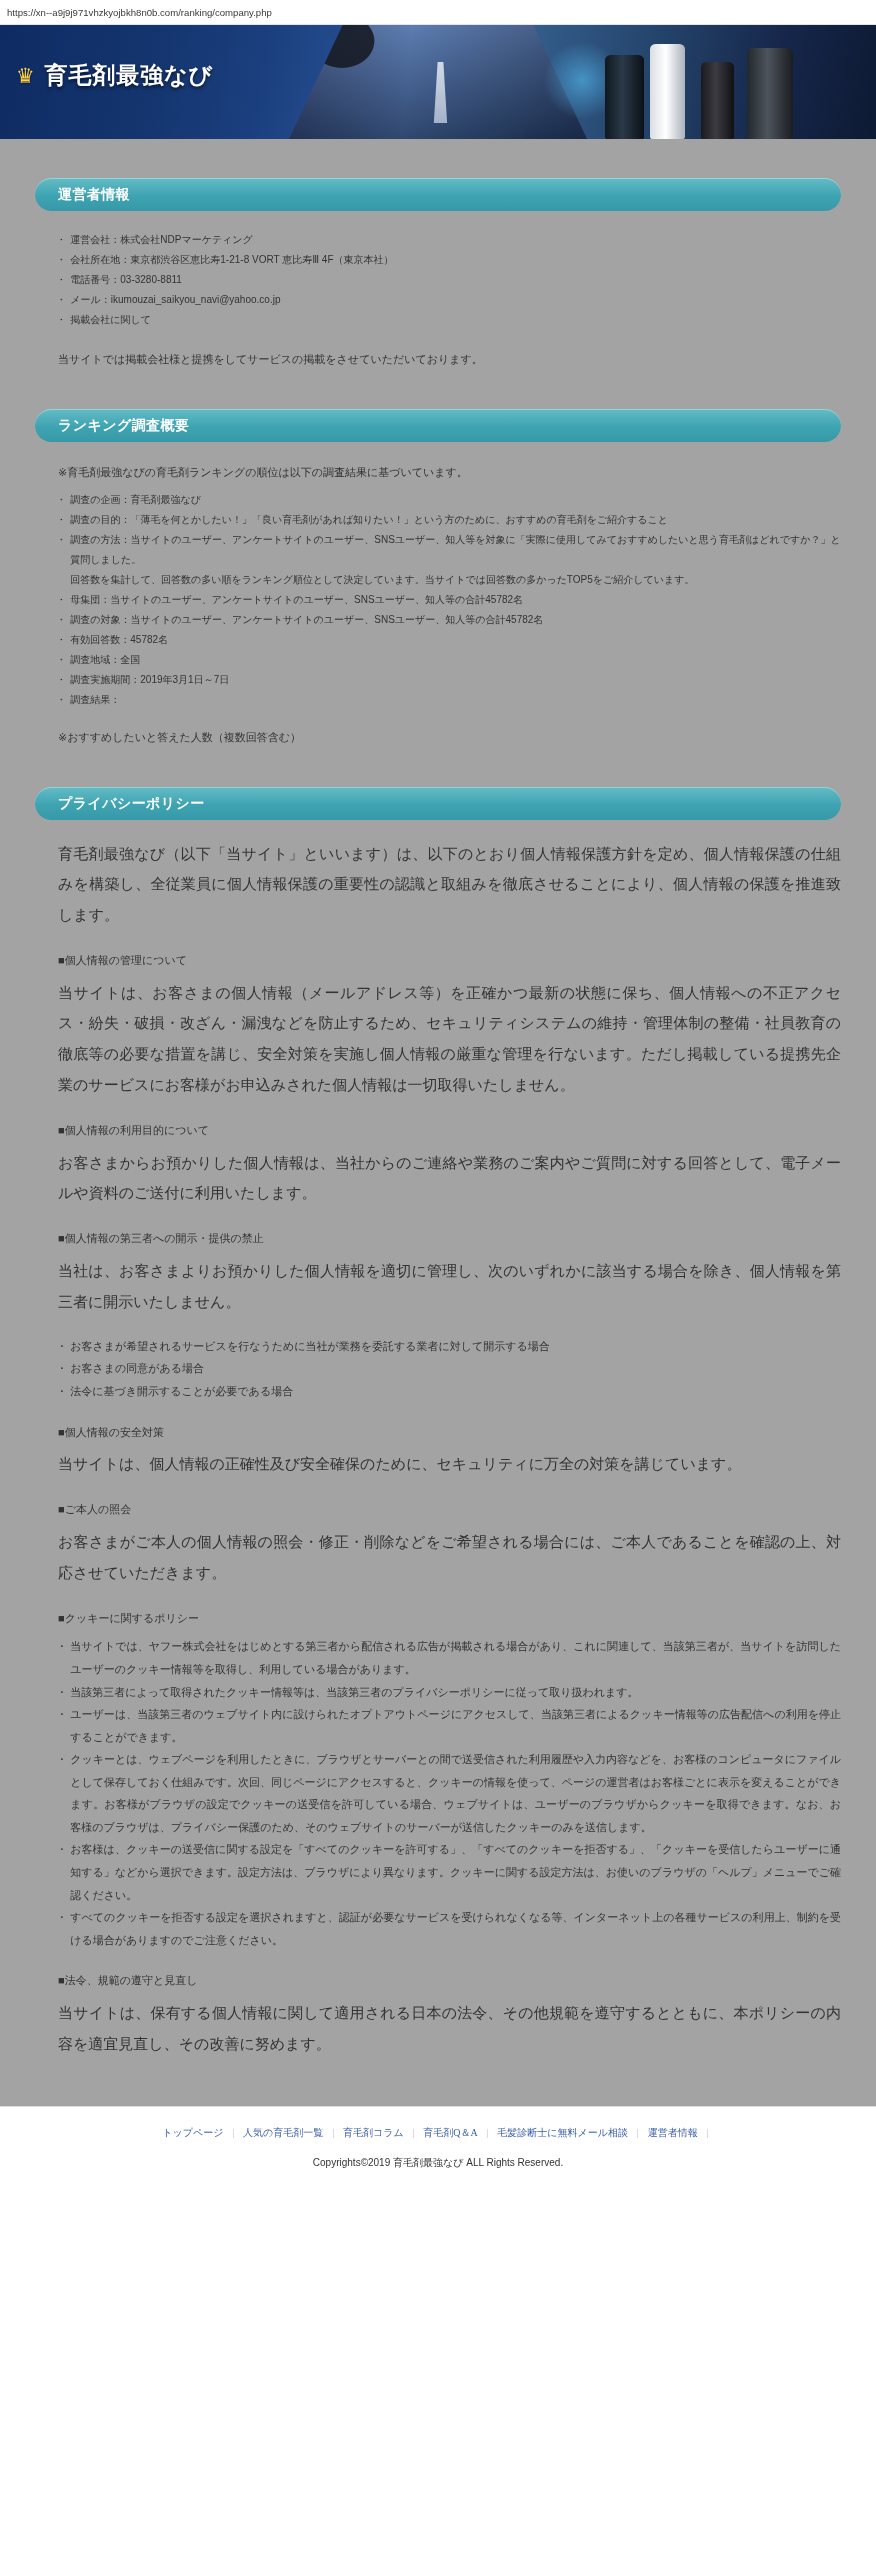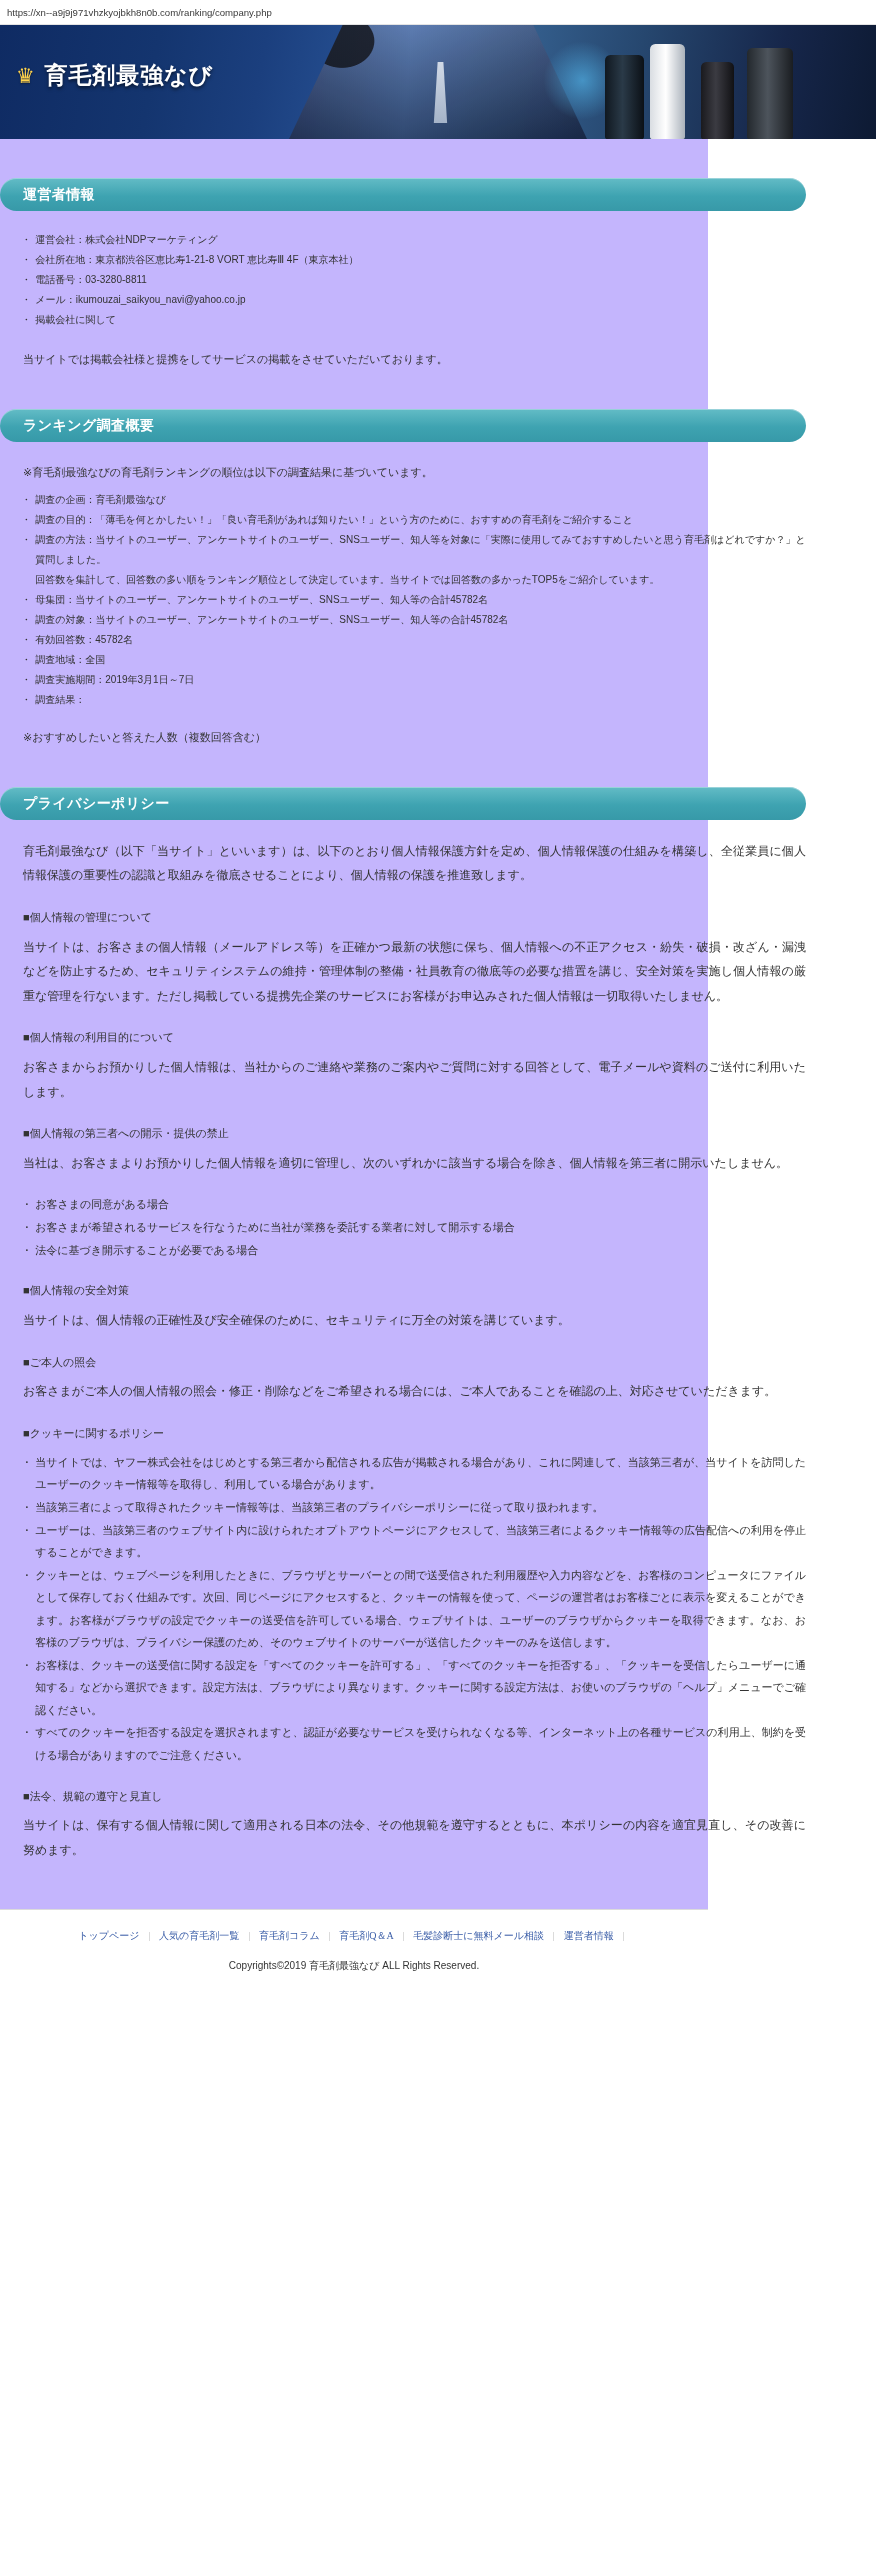--- a/index.html
+++ b/index.html
@@ -67,22 +67,22 @@
     color: #ffffff;
     font-size: 23px;
     font-weight: bold;
     text-shadow: 0 1.8px 3.5px rgba(0,0,0,.6);
     letter-spacing: 0.9px;
   }
   .crown { font-size: 21px; color: #ffd34d; text-shadow: 0 0.9px 1.8px rgba(0,0,0,.5); }
 
   
   .page {
-    width: 708px;
-    background: #c4b5fd;
+    width: 876px;
+    background: #a3a3a3;
     padding: 39px 0 0 0;
   }
   .container {
     width: 806px;
     margin: 0 auto;
   }
 
   .section { margin-bottom: 39px; }
 
   h2.bar {
@@ -124,21 +124,21 @@
   }
   .para {
     font-size: 11px;
     line-height: 2.0;
     color: #333333;
     margin: 17.5px 0 0 23px;
   }
 
   .policy-wrap { margin-left: 23px; }
   .policy-wrap p {
-    font-size: 12px;
+    font-size: 15px;
     line-height: 2.05;
     color: #333333;
     margin: 0 0 17.5px 0;
     text-align: justify;
   }
   .policy-wrap h3 {
     font-size: 11px;
     font-weight: normal;
     color: #333333;
     margin: 19px 0 7px 0;
@@ -251,22 +251,22 @@
 
         <h3>■個人情報の管理について</h3>
         <p>当サイトは、お客さまの個人情報（メールアドレス等）を正確かつ最新の状態に保ち、個人情報への不正アクセス・紛失・破損・改ざん・漏洩などを防止するため、セキュリティシステムの維持・管理体制の整備・社員教育の徹底等の必要な措置を講じ、安全対策を実施し個人情報の厳重な管理を行ないます。ただし掲載している提携先企業のサービスにお客様がお申込みされた個人情報は一切取得いたしません。</p>
 
         <h3>■個人情報の利用目的について</h3>
         <p>お客さまからお預かりした個人情報は、当社からのご連絡や業務のご案内やご質問に対する回答として、電子メールや資料のご送付に利用いたします。</p>
 
         <h3>■個人情報の第三者への開示・提供の禁止</h3>
         <p>当社は、お客さまよりお預かりした個人情報を適切に管理し、次のいずれかに該当する場合を除き、個人情報を第三者に開示いたしません。</p>
         <ul>
+          <li>お客さまが希望されるサービスを行なうために当社が業務を委託する業者に対して開示する場合</li>
           <li>お客さまの同意がある場合</li>
-          <li>お客さまが希望されるサービスを行なうために当社が業務を委託する業者に対して開示する場合</li>
           <li>法令に基づき開示することが必要である場合</li>
         </ul>
 
         <h3>■個人情報の安全対策</h3>
         <p>当サイトは、個人情報の正確性及び安全確保のために、セキュリティに万全の対策を講じています。</p>
 
         <h3>■ご本人の照会</h3>
         <p>お客さまがご本人の個人情報の照会・修正・削除などをご希望される場合には、ご本人であることを確認の上、対応させていただきます。</p>
 
         <h3>■クッキーに関するポリシー</h3>

